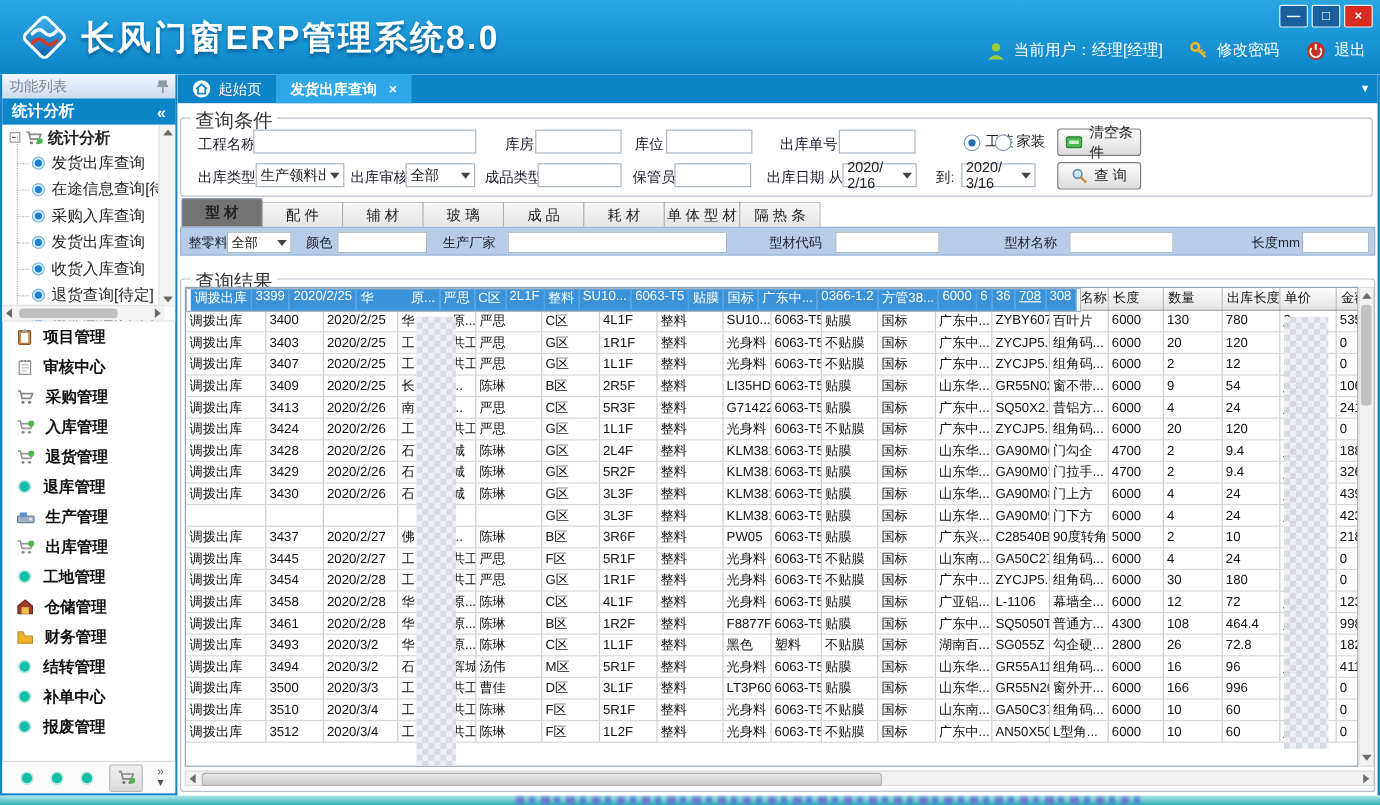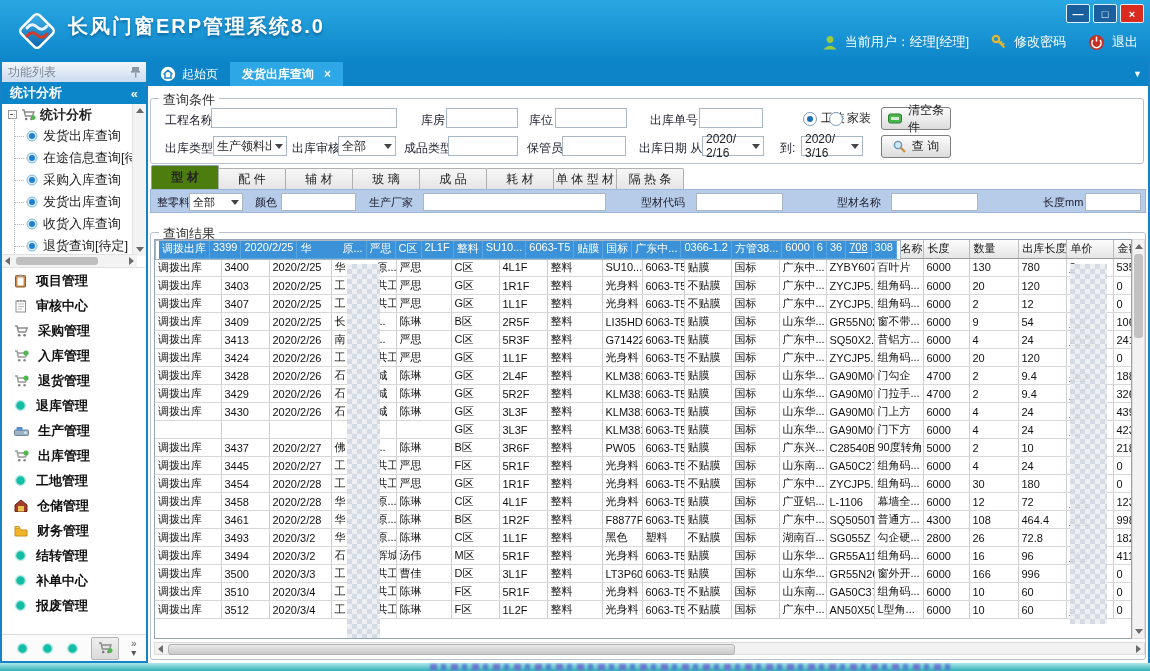--- a/index.html
+++ b/index.html
@@ -6,21 +6,21 @@
   #app{width:1150px;height:671px;position:relative;overflow:hidden;background:#fff;
        font-family:"Liberation Sans","DejaVu Sans",sans-serif;font-size:12px;color:#222;}
   .icn{display:inline-flex;align-items:center;justify-content:center;vertical-align:middle;}
   .icn svg{display:block;}
 
   
   .titlebar{position:absolute;left:0;top:0;width:1150px;height:62px;
     background:linear-gradient(180deg,#2fadе8 0%,#28a7e2 0%,#0d85c9 100%);
     background:linear-gradient(180deg,#28a7e2,#0d85c9);}
   .logo{position:absolute;left:14px;top:8px;}
-  .app-title{position:absolute;left:68px;top:13px;font-size:20px;font-weight:bold;color:#fff;
+  .app-title{position:absolute;left:68px;top:13px;font-size:28px;font-weight:bold;color:#fff;
     letter-spacing:2px;text-shadow:0 2px 3px rgba(0,60,110,.55);}
   .win-controls{position:absolute;right:6px;top:4px;display:flex;gap:3px;}
   .wc{width:22px;height:17px;display:flex;align-items:center;justify-content:center;
       color:#fff;font-size:11px;font-weight:bold;border:1px solid #e6eef5;border-radius:2px;cursor:default;}
   .wc.min,.wc.max{background:#1a5f9e;}
   .wc.close{background:#d92b1e;}
   .user-row{position:absolute;right:12px;top:33px;display:flex;align-items:center;gap:7px;color:#fff;font-size:13px;}
   .user-row .gap{width:8px;}
 
   
@@ -57,21 +57,21 @@
   
   .main{position:absolute;left:148px;top:62px;width:1002px;height:601px;background:#fff;
     border-right:2px solid #1583c5;box-sizing:border-box;}
   .tabbar{position:absolute;left:0;top:0;width:100%;height:24px;background:#0d84c8;display:flex;align-items:stretch;}
   .tab{display:flex;align-items:center;gap:6px;padding:0 12px;color:#fff;font-size:12px;cursor:default;}
   .tab.active{background:#2ea7e6;font-weight:bold;}
   .tab-close{font-size:12px;color:#eaf6ff;margin-left:4px;}
   .tab-overflow{position:absolute;right:6px;top:7px;color:#fff;font-size:9px;}
 
   .fs{position:absolute;border:1px solid #b9c2cc;border-radius:3px;background:#fff;}
-  .fs>.legend{position:absolute;top:-8px;left:8px;background:#fff;padding:0 4px;font-size:13px;color:#333;}
+  .fs>.legend{position:absolute;top:-8px;left:8px;background:#fff;padding:0 4px;font-size:16px;color:#333;}
   .query-fs{left:2px;top:36px;width:994px;height:66px;box-sizing:border-box;}
   .q-row{position:absolute;left:0;width:100%;height:22px;}
   .q-row.r1{top:9px;text-decoration:underline;} .q-row.r2{top:37px;}
   .q-lbl{position:absolute;top:4px;font-size:12px;color:#223;white-space:nowrap;}
   .inp{position:absolute;top:0;height:20px;box-sizing:border-box;border:1px solid #a9b7c5;background:#fff;
     font-size:12px;padding:0 3px;font-family:inherit;}
   .sel{position:absolute;top:0;height:20px;box-sizing:border-box;border:1px solid #a9b7c5;background:#fff;
     font-size:12px;display:flex;align-items:center;justify-content:space-between;padding:0 3px;}
   .sel .tri{width:0;height:0;border-left:4px solid transparent;border-right:4px solid transparent;
     border-top:5px solid #444;margin-left:4px;flex:none;}
@@ -79,21 +79,21 @@
   .rdot{width:12px;height:12px;border-radius:50%;border:1px solid #7f9db9;background:#fff;position:relative;flex:none;}
   .rdot.on::after{content:"";position:absolute;left:3px;top:3px;width:6px;height:6px;border-radius:50%;background:#1d6fb8;}
   .btn{position:absolute;top:-1px;height:23px;box-sizing:border-box;border:1px solid #7f7f7f;border-radius:3px;
     background:linear-gradient(#fdfdfd,#dcdcdc);display:flex;align-items:center;justify-content:center;
     gap:6px;font-size:12px;padding:0 6px;cursor:default;}
 
   .mat-tabs{position:absolute;left:3px;top:103px;height:24px;display:flex;align-items:flex-end;}
   .mat-tab{height:21px;box-sizing:border-box;border:1px solid #b0b0b0;border-bottom:none;
     background:linear-gradient(#f7f7f7,#e5e5e5);display:flex;align-items:center;justify-content:center;
     font-size:12px;color:#222;width:68px;margin-right:-1px;border-radius:2px 2px 0 0;}
-  .mat-tab.active{height:24px;background:#4d7c0f;border-color:#8aa0b4;font-weight:bold;}
+  .mat-tab.active{height:24px;background:#737373;border-color:#8aa0b4;font-weight:bold;}
   .mat-tab:nth-child(7){width:64px;} .mat-tab:nth-child(8){width:68px;}
 
   .filter-bar{position:absolute;left:2px;top:127px;width:996px;height:24px;background:#b6cce9;
     border:1px solid #9db6d8;box-sizing:border-box;}
   .filter-bar .q-lbl{top:5px;font-size:11px;}
   .filter-bar .inp,.filter-bar .sel{top:3px;height:18px;font-size:11px;}
 
   .results-fs{left:2px;top:170px;width:996px;height:428px;box-sizing:border-box;}
   .table-viewport{position:absolute;left:3px;top:6px;width:978px;height:400px;overflow:hidden;
     border:1px solid #93a4b5;box-sizing:border-box;background:#fff;}

